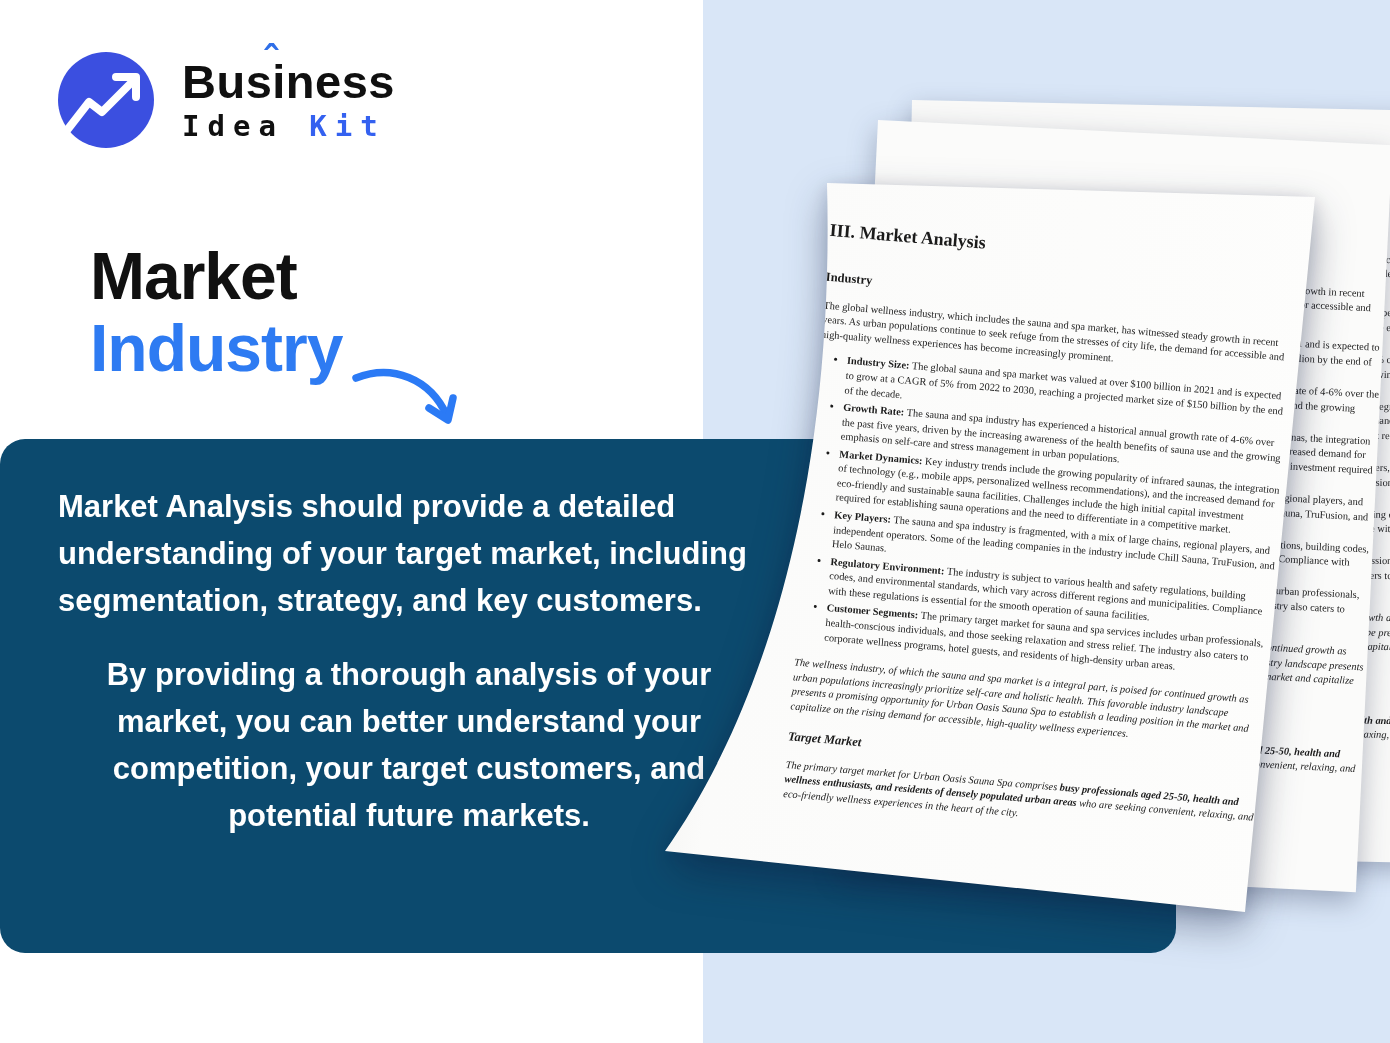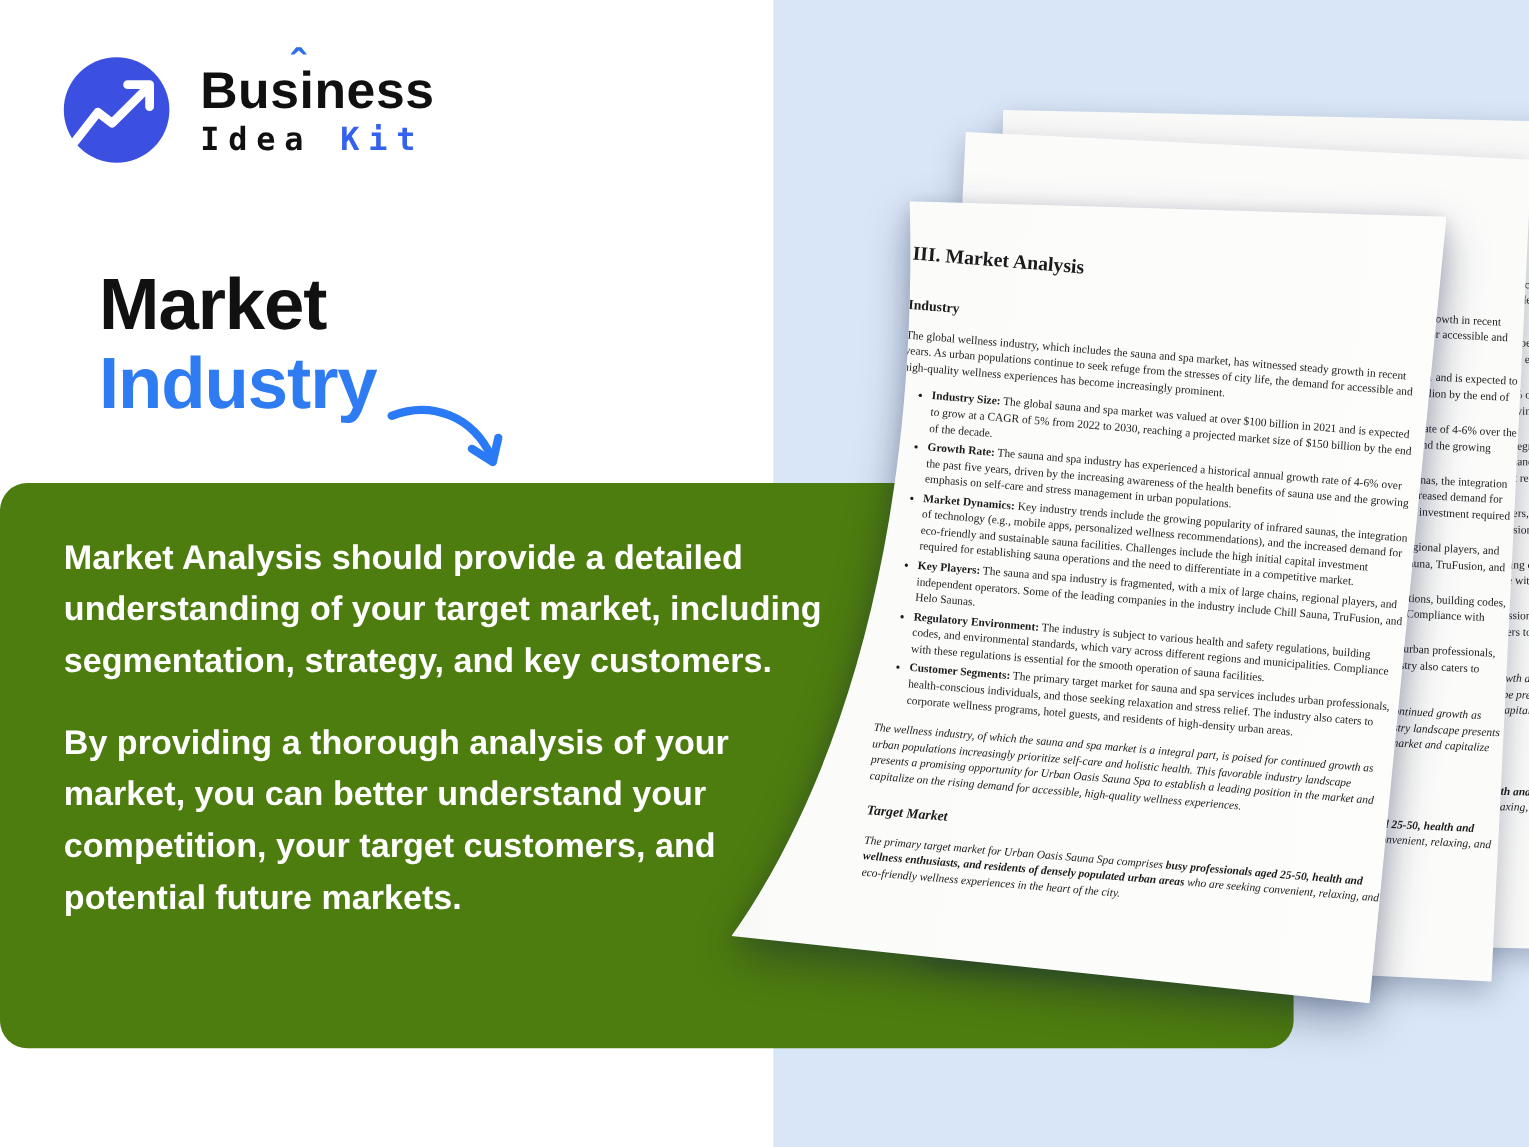--- a/index.html
+++ b/index.html
@@ -22,24 +22,24 @@
                font-size:29px; letter-spacing:8px; color:#101010; line-height:1; }
   .brand-sub .kit { color:#3461f0; }
 
   
   .hero { position:absolute; left:58px; top:240px; z-index:3;margin-left:32px; }
   .hero-line { font-size:66px; line-height:72px; font-weight:800; letter-spacing:-1px; color:#111111; }
   .hero-line.blue { color:#2e7bf2; }
   .curved-arrow { position:absolute; left:350px; top:362px; z-index:3; }
 
   
-  .blue-band { position:absolute; left:0; top:439px; width:1176px; height:514px; background:#4d7c0f; z-index:1;border-radius:25px; }
+  .blue-band { position:absolute; left:0; top:439px; width:1176px; height:514px; background:#0c4a6e; z-index:1;border-radius:25px; }
   .band-inner { padding:44px 0 0 58px; width:760px; }
   .band-inner p { color:#ffffff; font-size:31px; line-height:47px; font-weight:700; }
-  .band-inner p + p { margin-top:27px; }
+  .band-inner p + p { margin-top:27px;text-align:center; }
 
   
   .papers { position:absolute; inset:0; z-index:2; }
   .pw { position:absolute; }
   .pw-back  { left:912px; top:100px; filter:drop-shadow(0 8px 12px rgba(15,25,60,.28)); }
   .pw-mid   { left:878px; top:120px; filter:drop-shadow(0 10px 14px rgba(15,25,60,.30)); }
   .pw-front { left:655px; top:150px; filter:drop-shadow(0 16px 20px rgba(15,25,60,.34)) drop-shadow(0 4px 8px rgba(15,25,60,.16)); }
 
   .paper { background:#fdfdfc; }
   .paper-back { width:565px; height:752px; transform:rotate(1.2deg); transform-origin:top left; background:#f9f9f8; overflow:hidden; }

